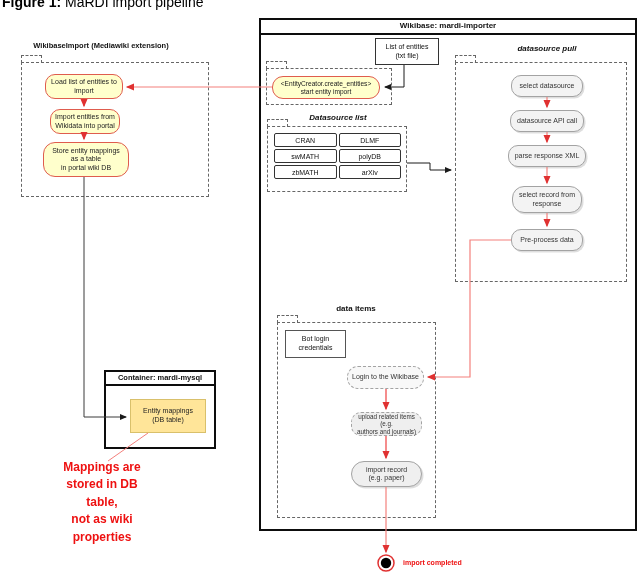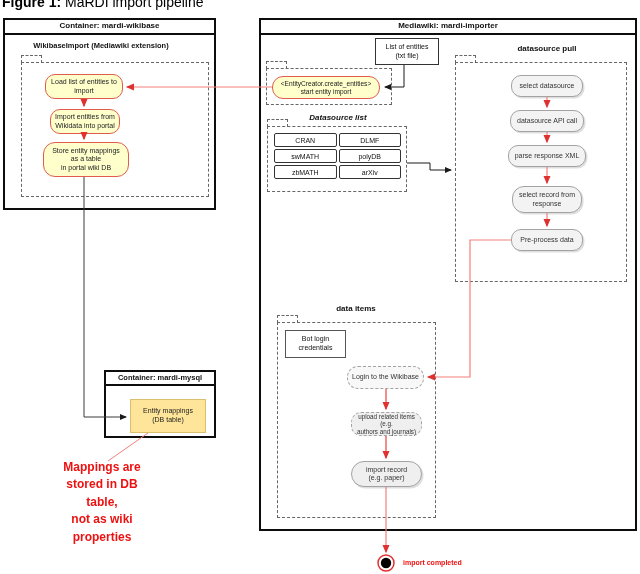--- a/index.html
+++ b/index.html
@@ -42,37 +42,34 @@
 
   svg.overlay{position:absolute;left:0;top:0;pointer-events:none;}
 </style>
 </head>
 <body>
 
 <div class="canvas">
 
   <div class="fig-title"><span class="b">Figure 1:</span><span> MaRDI import pipeline</span></div>
 
-  <div class="container" style="left:3px;top:18px;width:213px;height:192px;">
-    <div class="cbar">Container: mardi-wikibase</div>
-  </div>
   <div class="sub-label" style="left:3px;top:41px;width:196px;">WikibaseImport (Mediawiki extension)</div>
   <div class="pkg-tab" style="left:21px;top:55px;"></div>
   <div class="pkg" style="left:21px;top:62px;width:188px;height:135px;"></div>
 
   <div class="node yellow" style="left:45px;top:74px;width:78px;height:25px;">Load list of entities to
 import</div>
   <div class="node yellow" style="left:50px;top:109px;width:70px;height:25px;">Import entities from
 Wikidata into portal</div>
   <div class="node yellow" style="left:43px;top:142px;width:86px;height:35px;border-radius:12px;">Store entity mappings
 as a table
 in portal wiki DB</div>
 
   <div class="container" style="left:259px;top:18px;width:378px;height:513px;">
-    <div class="cbar">Mediawiki: mardi-importer</div>
+    <div class="cbar">Wikibase: mardi-importer</div>
   </div>
 
   <div class="plainbox" style="left:375px;top:38px;width:64px;height:27px;">List of entities
 (txt file)</div>
 
   <div class="pkg-tab" style="left:266px;top:61px;"></div>
   <div class="pkg" style="left:266px;top:68px;width:126px;height:37px;"></div>
   <div class="node yellow" style="left:272px;top:76px;width:108px;height:23px;border-radius:11px;font-size:6.6px;">&lt;EntityCreator.create_entities&gt;
 start entity import</div>
 
@@ -81,21 +78,21 @@
   <div class="pkg" style="left:267px;top:126px;width:140px;height:66px;"></div>
   <div class="ds-grid" style="left:274px;top:133px;width:127px;">
     <div class="ds-cell">CRAN</div>
     <div class="ds-cell">DLMF</div>
     <div class="ds-cell">swMATH</div>
     <div class="ds-cell">polyDB</div>
     <div class="ds-cell">zbMATH</div>
     <div class="ds-cell">arXiv</div>
   </div>
 
-  <div class="sec-label" style="left:497px;top:44px;width:100px;">datasource pull</div>
+  <div class="sec-label" style="left:497px;top:44px;width:100px;font-style:italic;">datasource pull</div>
   <div class="pkg-tab" style="left:455px;top:55px;"></div>
   <div class="pkg" style="left:455px;top:62px;width:172px;height:220px;"></div>
 
   <div class="node gray" style="left:511px;top:75px;width:72px;height:22px;">select datasource</div>
   <div class="node gray" style="left:510px;top:110px;width:74px;height:22px;">datasource API call</div>
   <div class="node gray" style="left:508px;top:145px;width:78px;height:22px;">parse response XML</div>
   <div class="node gray" style="left:512px;top:186px;width:70px;height:27px;border-radius:12px;">select record from
 response</div>
   <div class="node gray" style="left:511px;top:229px;width:72px;height:22px;">Pre-process data</div>
 
@@ -104,21 +101,21 @@
   <div class="pkg" style="left:277px;top:322px;width:159px;height:196px;"></div>
 
   <div class="plainbox" style="left:285px;top:330px;width:61px;height:28px;border-color:#555;">Bot login
 credentials</div>
   <div class="node gray gdash" style="left:347px;top:366px;width:77px;height:23px;border-radius:11px;box-shadow:none;">Login to the Wikibase</div>
   <div class="node gray gdash" style="left:351px;top:412px;width:71px;height:24px;border-radius:10px;font-size:6.3px;box-shadow:none;background:#efefef;">upload related items (e.g.
 authors and journals)</div>
   <div class="node gray" style="left:351px;top:461px;width:71px;height:26px;border-radius:13px;background:#efefef;">import record
 (e.g. paper)</div>
 
-  <div class="container" style="left:104px;top:370px;width:112px;height:68px;">
+  <div class="container" style="left:104px;top:370px;width:112px;height:79px;">
     <div class="cbar" style="font-size:7.5px;">Container: mardi-mysql</div>
   </div>
   <div class="tanbox" style="left:130px;top:399px;width:76px;height:34px;">Entity mappings
 (DB table)</div>
 
   <div class="red-note" style="left:54px;top:459px;width:96px;">Mappings are
 stored in DB table,
 not as wiki
 properties</div>
   <div class="end-label" style="left:403px;top:559px;">import completed</div>

